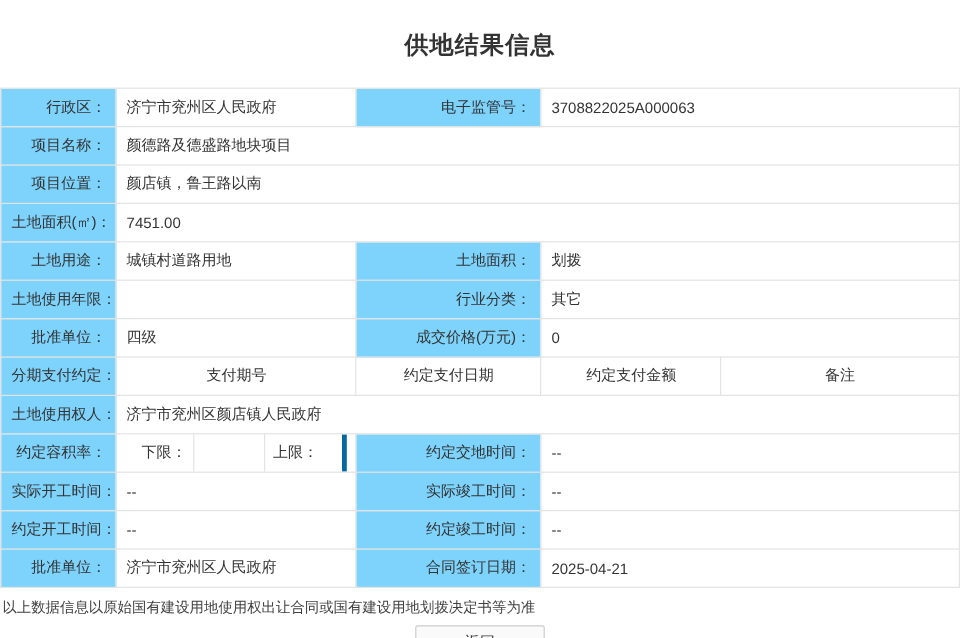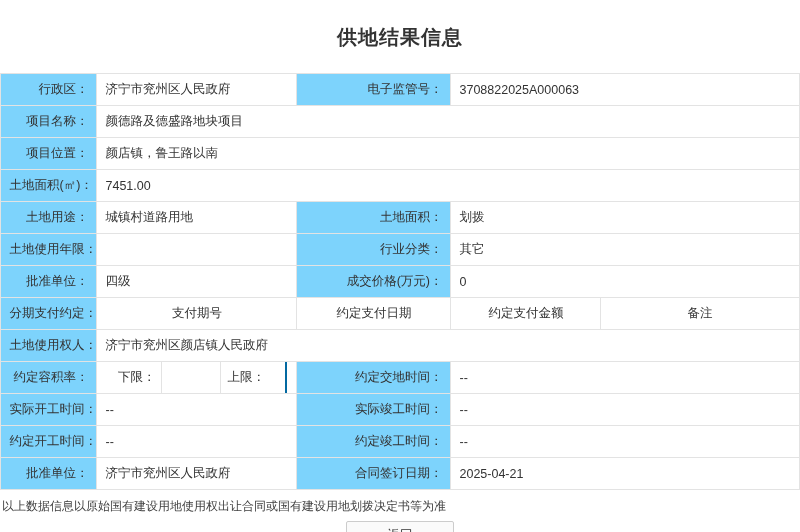--- a/index.html
+++ b/index.html
@@ -139,21 +139,21 @@
         <td class="val" colspan="4">济宁市兖州区颜店镇人民政府</td>
       </tr>
       <tr>
         <td class="lbl">约定容积率：</td>
         <td class="val" style="padding:0">
           <table style="width:100%;border-collapse:collapse;table-layout:fixed">
             <tbody>
                 <tr>
               <td style="border:none;border-right:1px solid #e3e3e3;width:52px;text-align:right;padding:0 6px;height:29px">下限：</td>
               <td style="border:none;border-right:1px solid #e3e3e3;width:46px;padding:0 6px"></td>
-              <td style="border:none;border-right:2px solid #0369a1;width:52px;text-align:left;padding:0 6px">上限：</td>
+              <td style="border:none;border-right:4px solid #0369a1;width:52px;text-align:left;padding:0 6px">上限：</td>
               <td style="border:none;padding:0 6px"></td>
             </tr>
           </tbody>
             </table>
         </td>
         <td class="lbl">约定交地时间：</td>
         <td class="val" colspan="2">--</td>
       </tr>
       <tr>
         <td class="lbl">实际开工时间：</td>

